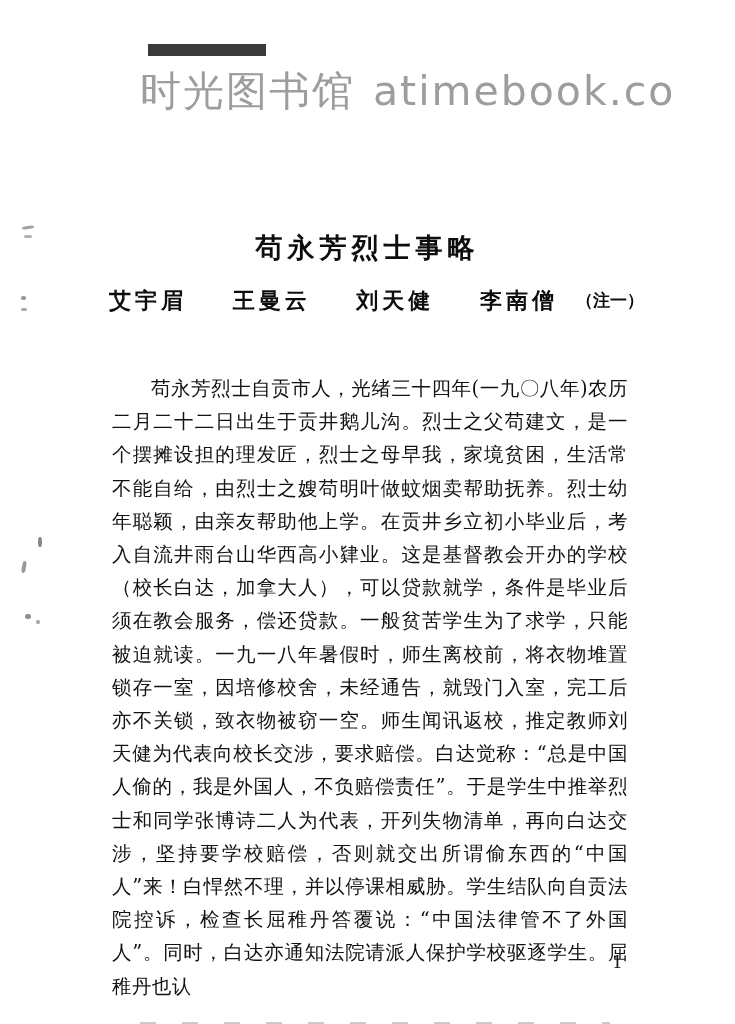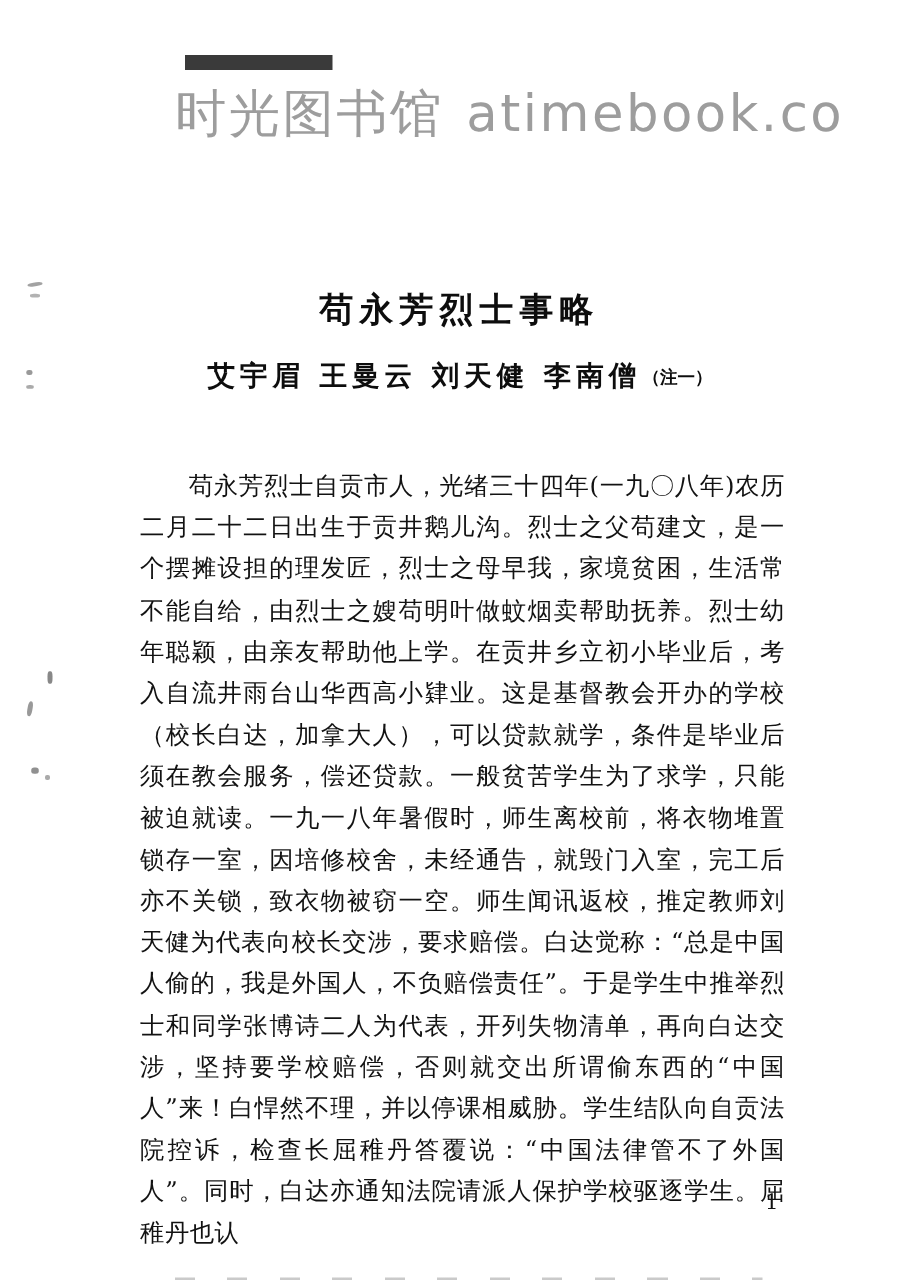--- a/index.html
+++ b/index.html
@@ -73,25 +73,25 @@
     top: 270px;
     left: 0;
     width: 735px;
     text-align: center;
     font-size: 22px;
     font-weight: bold;
     letter-spacing: 2px;
     color: #0d0d0d;
   }
   #byline .author {
-    margin: 0 1px;
+    margin: 0 18px;
     letter-spacing: 4px;
   }
   #byline .note {
-    font-size: 14px;
+    font-size: 17px;
     letter-spacing: 0px;
     vertical-align: 2px;
   }
 
   #body-text {
     position: absolute;
     top: 340px;
     left: 96px;
     width: 548px;
     font-size: 19.5px;

